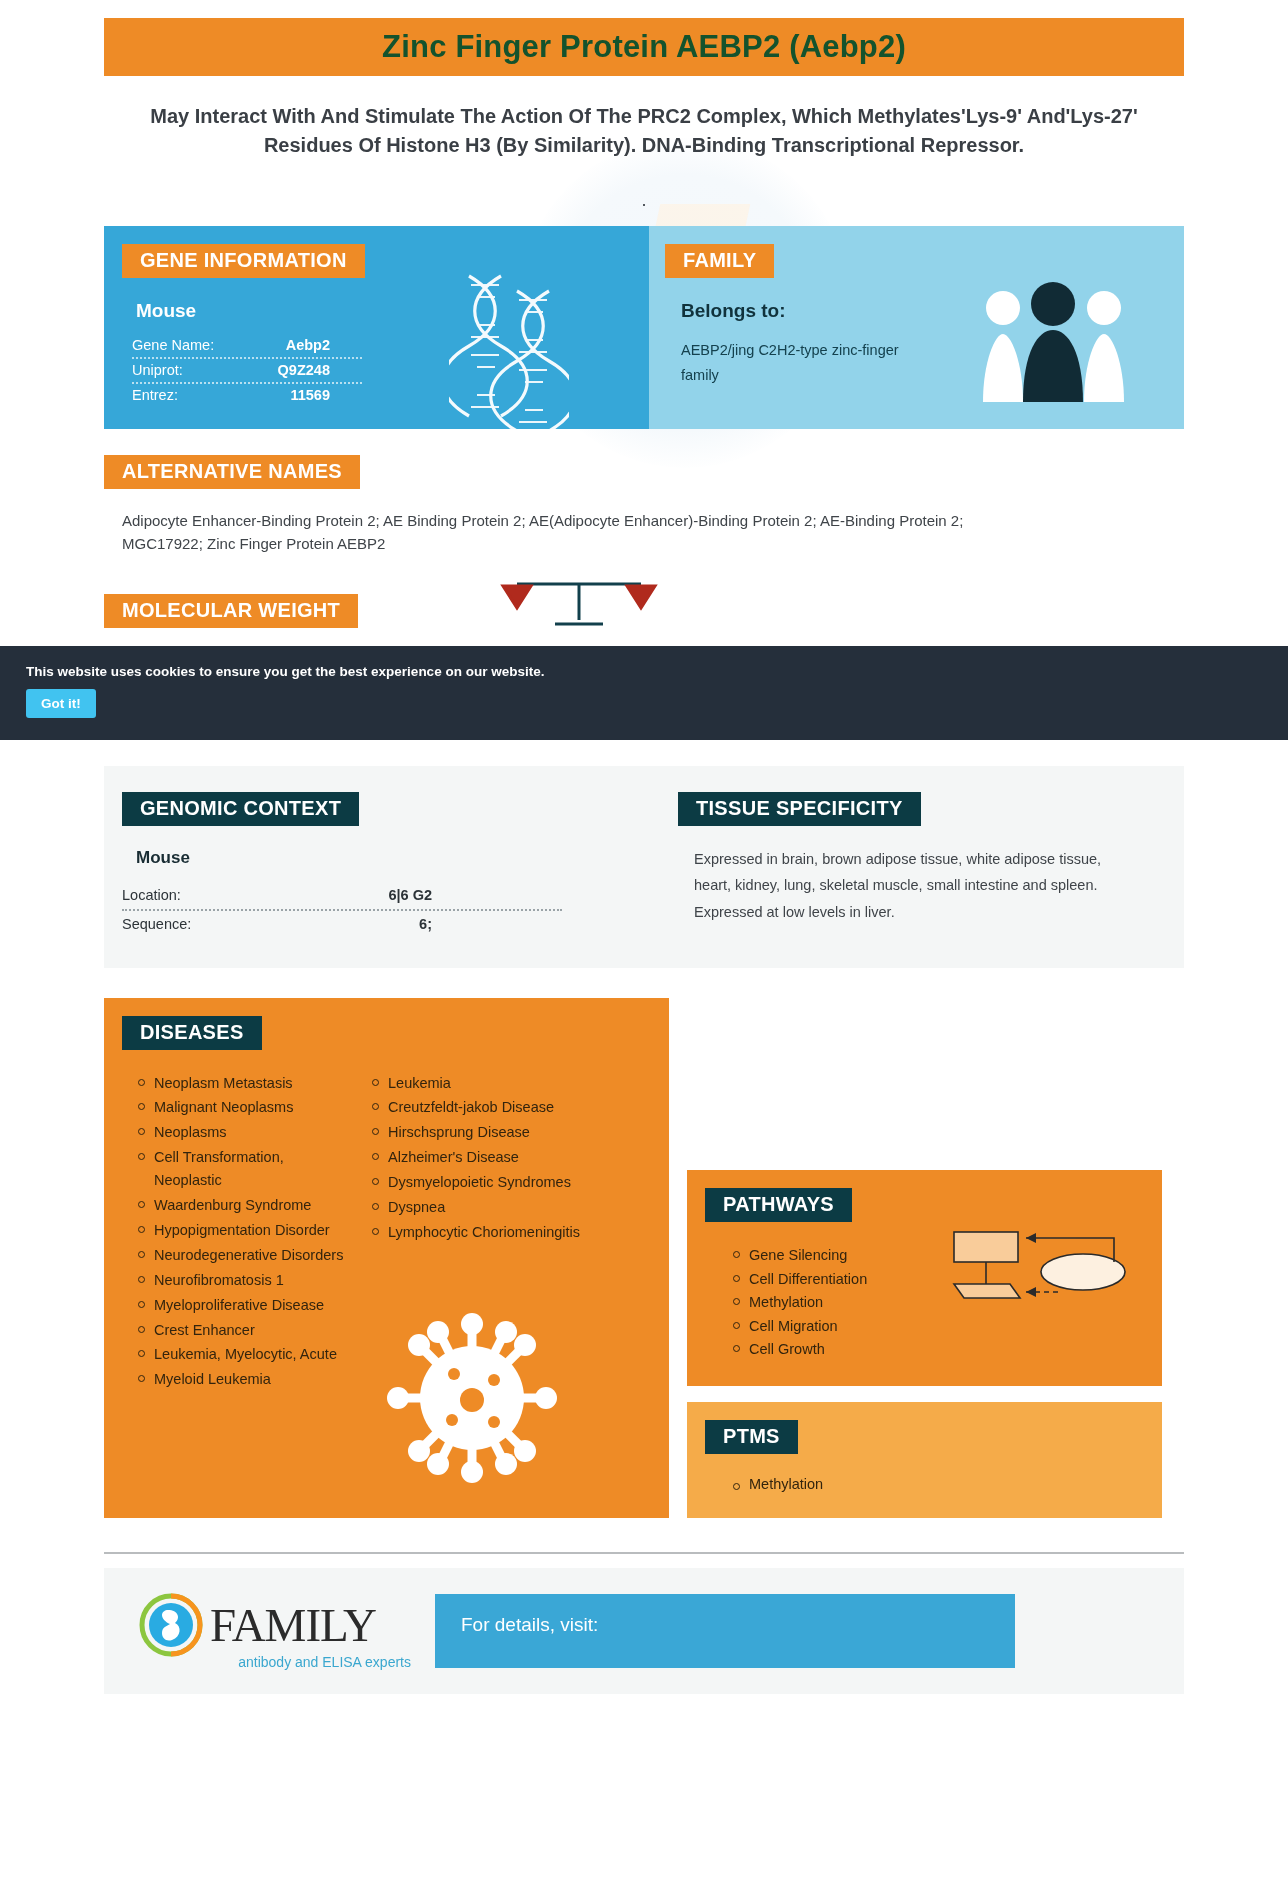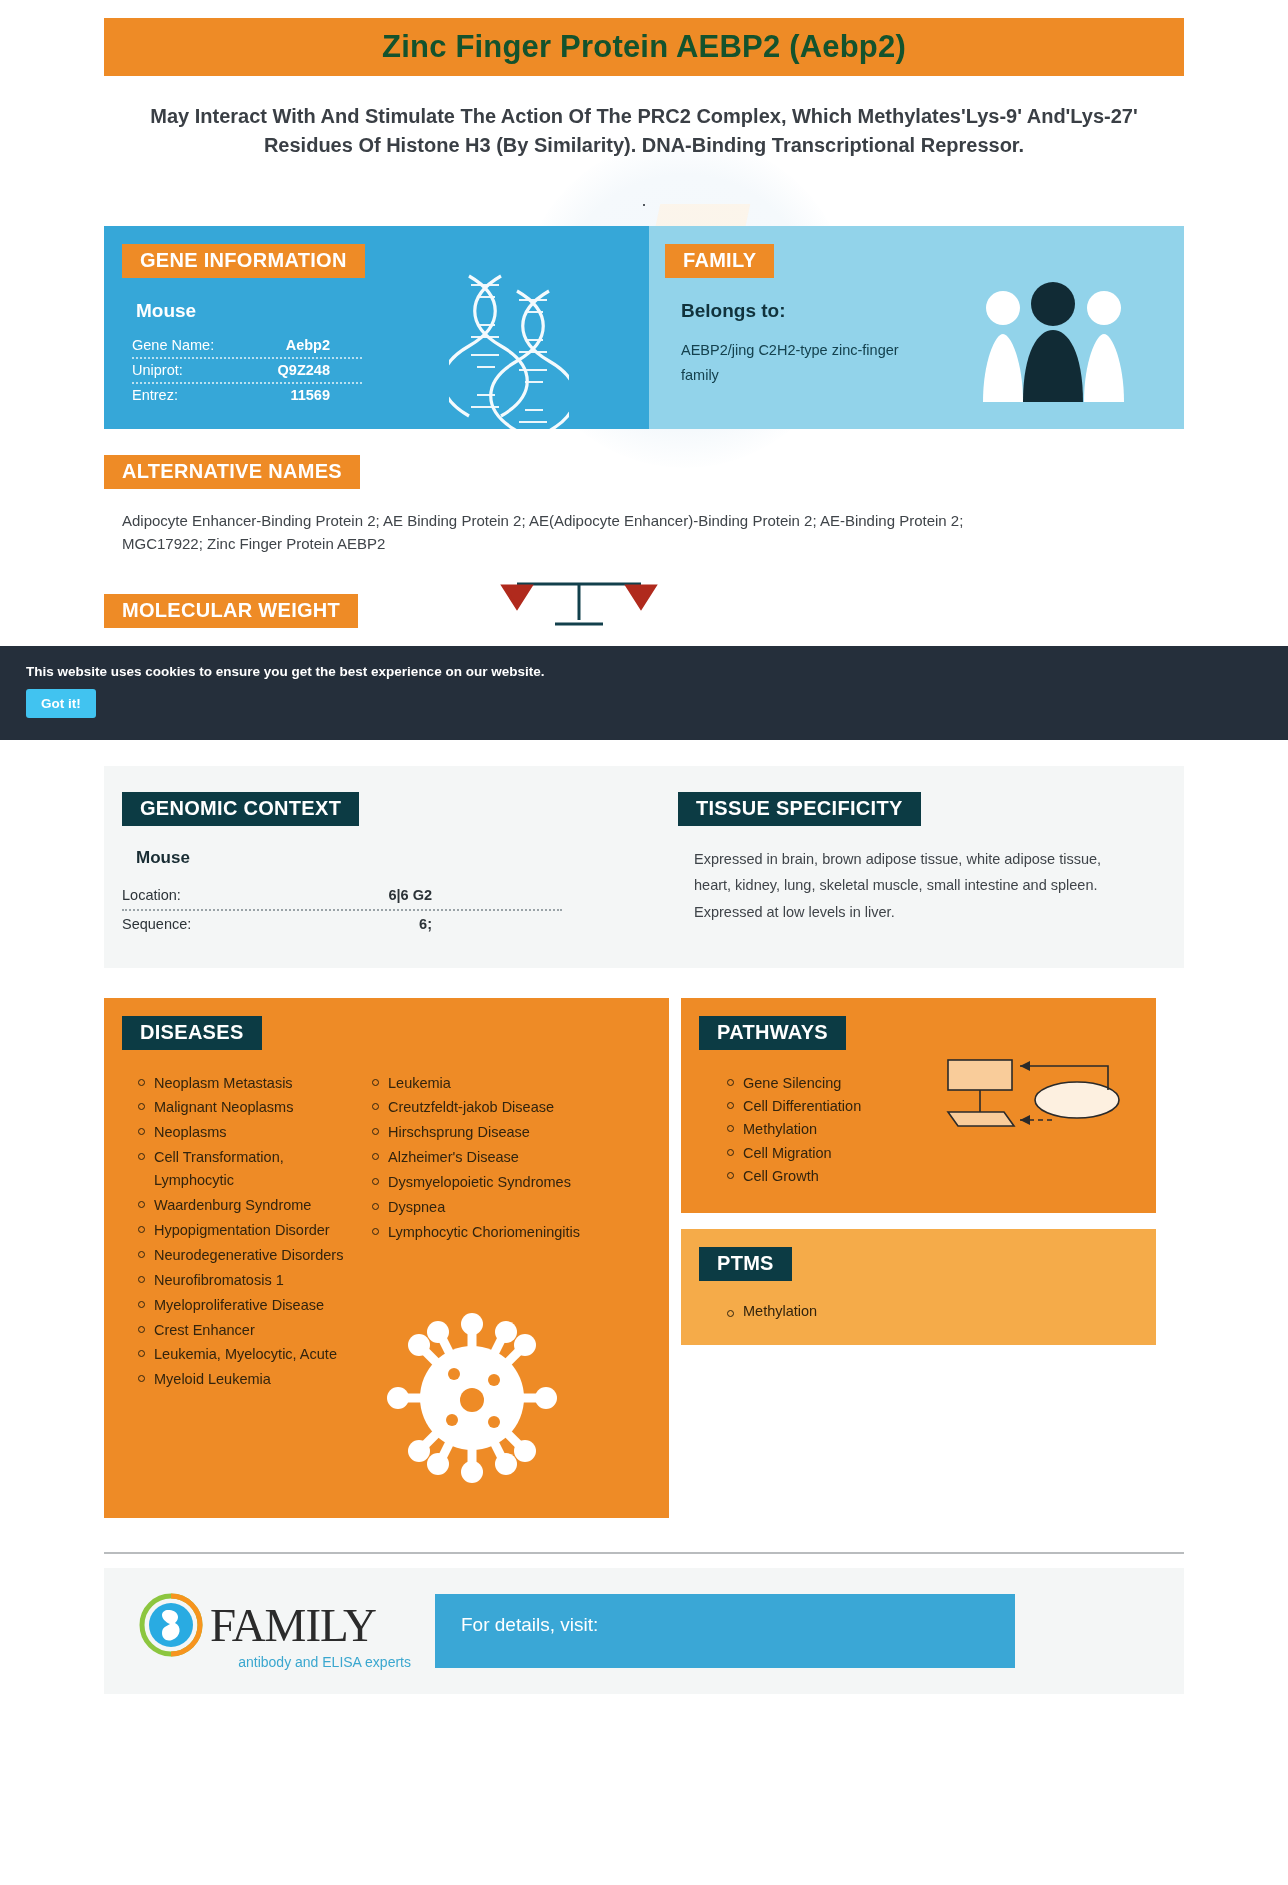--- a/index.html
+++ b/index.html
@@ -162,21 +162,21 @@
     color:#2c3338; font-size:14.5px;
     padding:5px 0 6px 0;
     border-bottom: 2px dotted #9aa3a7;
   }
   .kv2:last-child { border-bottom: none; }
   .kv2 .v { font-weight:bold; padding-right:130px; }
   .ts { width: 520px; padding-left: 14px; }
   .ts-text { color:#3f4449; font-size:14.5px; line-height:1.85; margin:20px 0 0 16px; width:415px; }
 
   
-  .lower { margin: 30px 104px 0 104px; display:flex; gap:12px; }
+  .lower { margin: 30px 104px 0 104px; display:flex; gap:18px;align-items:flex-end; }
   .diseases {
     background:#ee8b26; width:565px; position:relative;
     padding:18px 0 30px 0; min-height:520px; overflow:hidden;
   }
   .diseases .tag { margin-left:18px; }
   .dz-cols { display:flex; margin-top:22px; }
   .dz-cols ul { list-style:none; }
   .dz-cols li {
     color:#33240d; font-size:14.5px; line-height:1.58;
     position:relative; padding-left:20px; margin-bottom:2px;
@@ -364,21 +364,21 @@
 
     <div class="lower">
 
       <div class="diseases">
         <span class="tag dark">DISEASES</span>
         <div class="dz-cols">
           <ul class="dz-col1">
             <li>Neoplasm Metastasis</li>
             <li>Malignant Neoplasms</li>
             <li>Neoplasms</li>
-            <li>Cell Transformation, Lymphocytic</li>
+            <li>Cell Transformation, Neoplastic</li>
             <li>Waardenburg Syndrome</li>
             <li>Hypopigmentation Disorder</li>
             <li>Neurodegenerative Disorders</li>
             <li>Neurofibromatosis 1</li>
             <li>Myeloproliferative Disease</li>
             <li>Crest Enhancer</li>
             <li>Leukemia, Myelocytic, Acute</li>
             <li>Myeloid Leukemia</li>
           </ul>
           <ul class="dz-col2">

